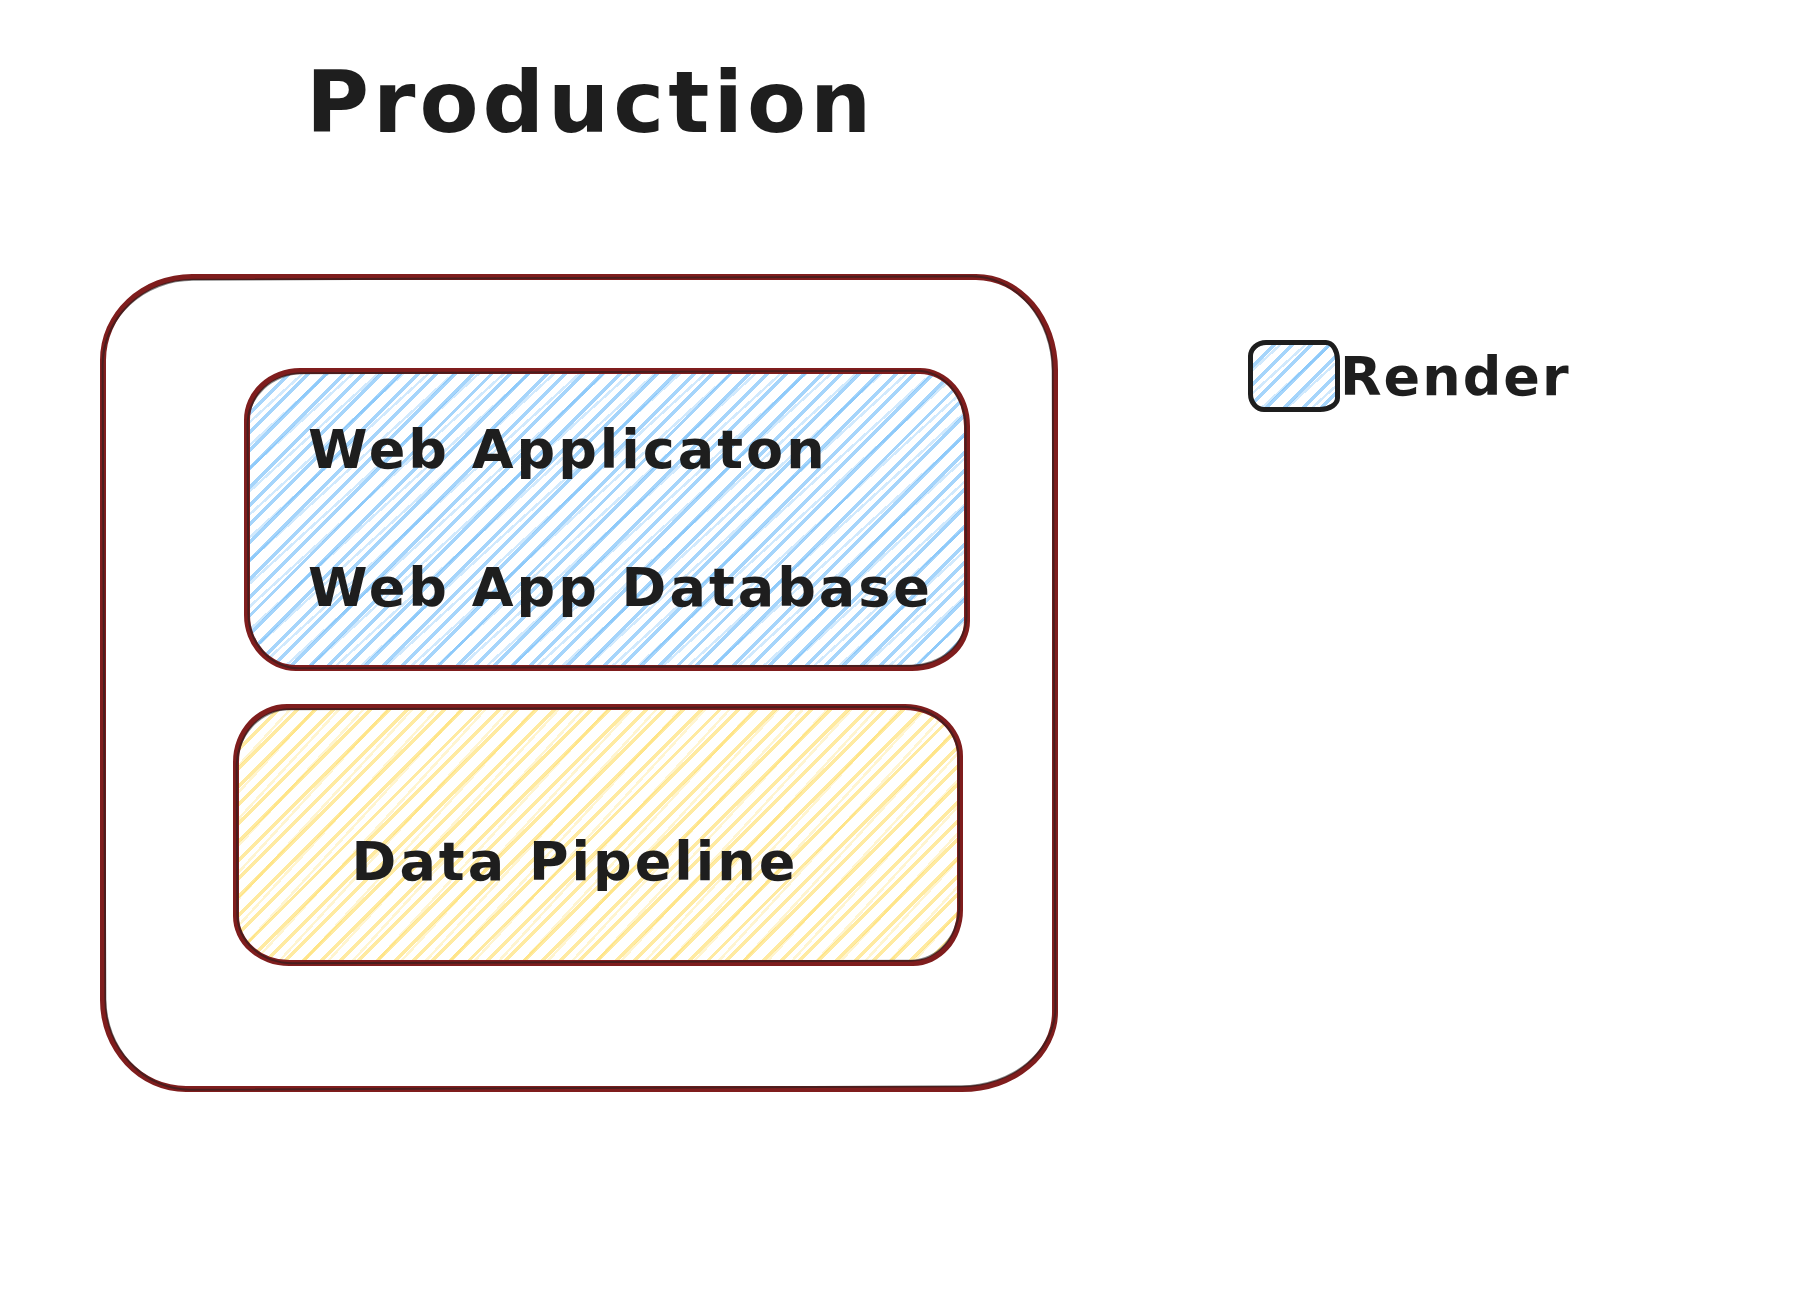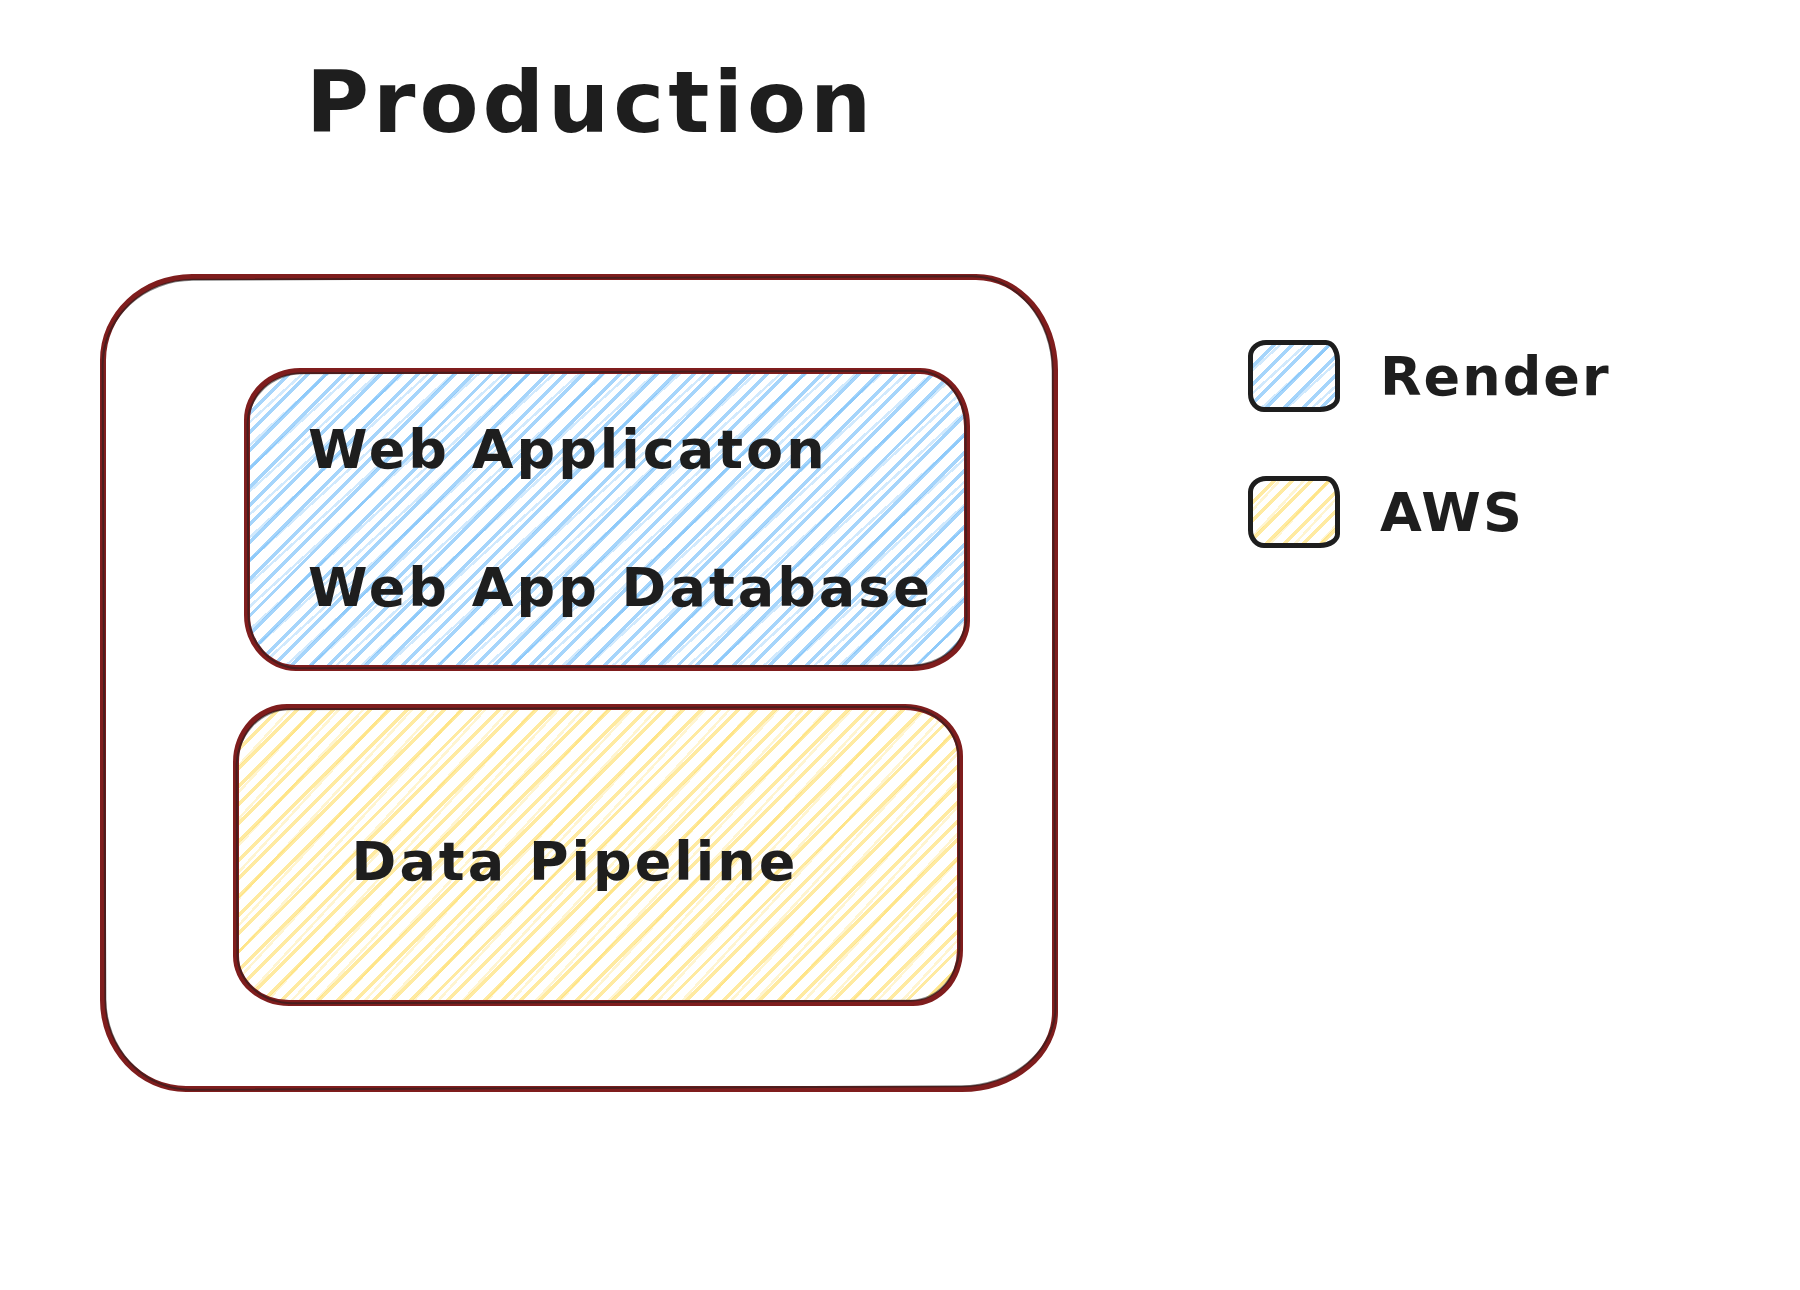--- a/index.html
+++ b/index.html
@@ -84,21 +84,21 @@
     left: 138px;
     top: 88px;
     width: 726px;
     height: 303px;
     border-radius: 56px 50px 58px 52px / 52px 58px 50px 56px;
   }
   .node-yellow {
     left: 127px;
     top: 424px;
     width: 730px;
-    height: 302px;
+    height: 262px;
     border-radius: 54px 58px 50px 56px / 58px 52px 56px 50px;
   }
   .node-line {
     position: absolute;
     font-size: 54px;
     font-weight: 700;
     letter-spacing: 3px;
     white-space: nowrap;
     color: #1e1e1e;
   }
@@ -135,21 +135,20 @@
   .swatch::after {
     content: "";
     position: absolute;
     inset: -3px;
     border: 2px solid rgba(30,30,30,0.5);
     border-radius: inherit;
     transform: rotate(-1deg);
     pointer-events: none;
   }
   .legend-label {
-    margin-left: 40px;
     font-size: 54px;
     font-weight: 700;
     letter-spacing: 2px;
     color: #1e1e1e;
     white-space: nowrap;
   }
 </style>
 </head>
 <body>
 
@@ -168,19 +167,15 @@
       <div class="node-line centered">Data Pipeline</div>
     </div>
 
   </div>
 
   <div class="legend">
     <div class="legend-row">
       <span class="swatch hachure-blue"></span>
       <span class="legend-label">Render</span>
     </div>
-    <div class="legend-row">
-      <span class="swatch hachure-yellow"></span>
-      <span class="legend-label">AWS</span>
-    </div>
   </div>
 
 </div>
 
 </body></html>

